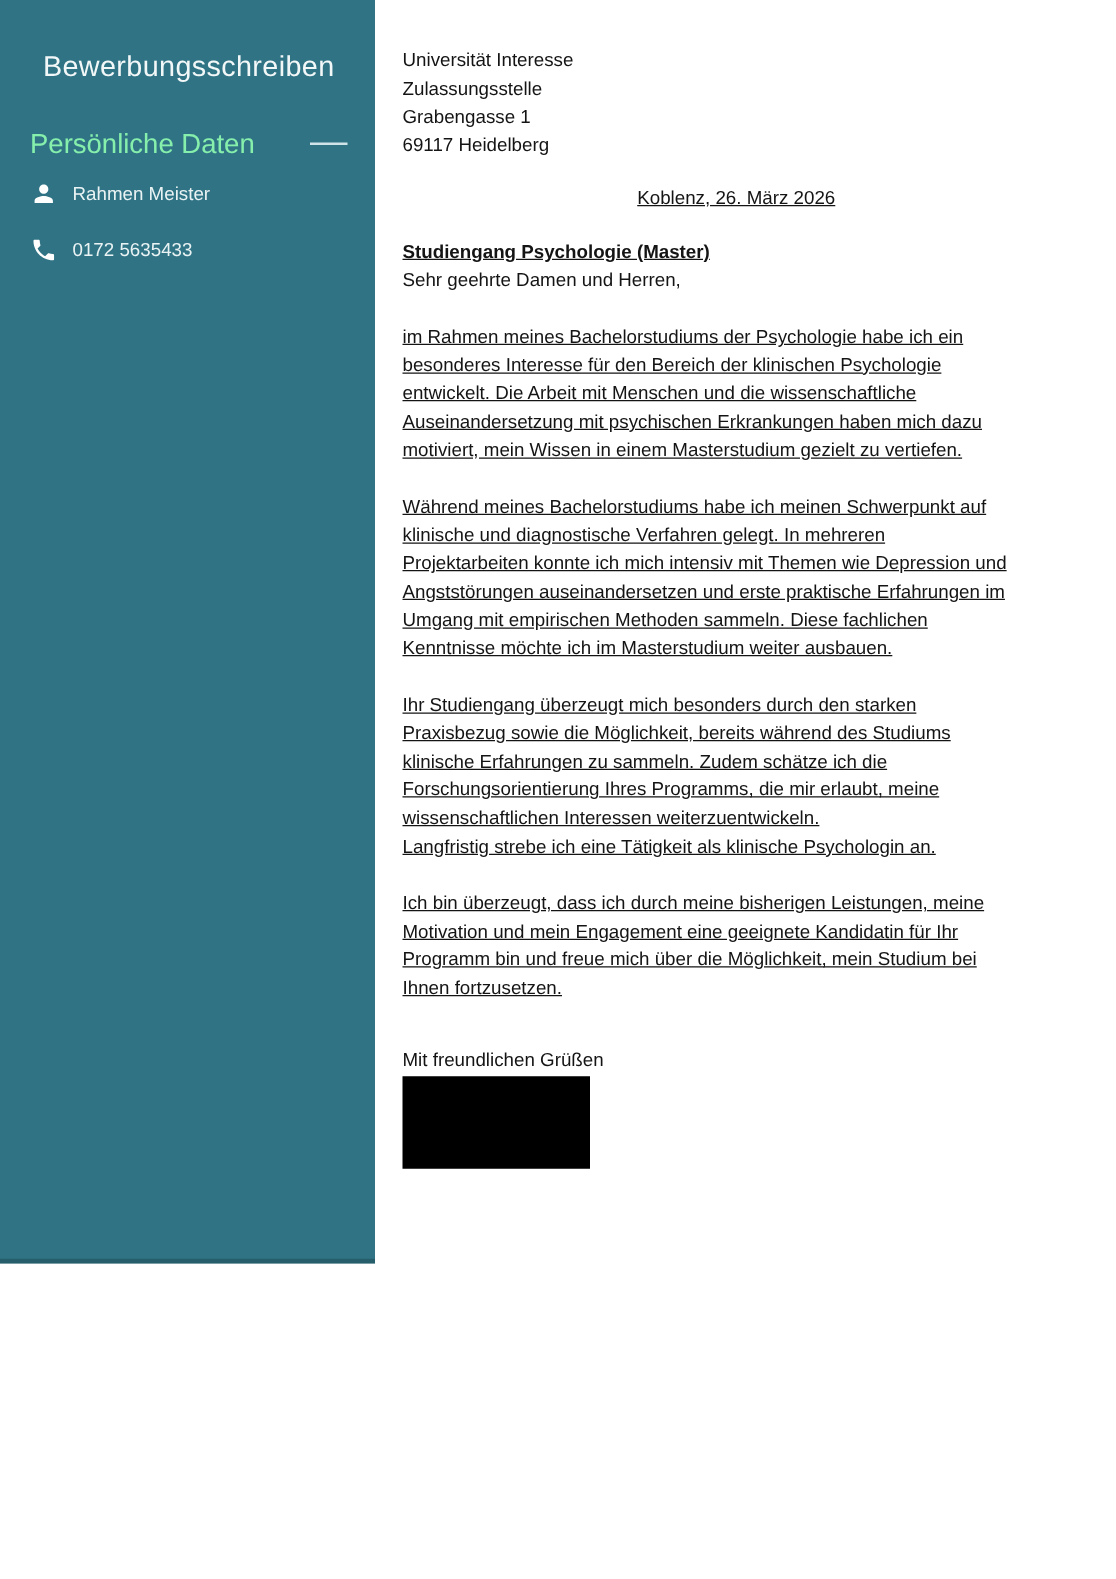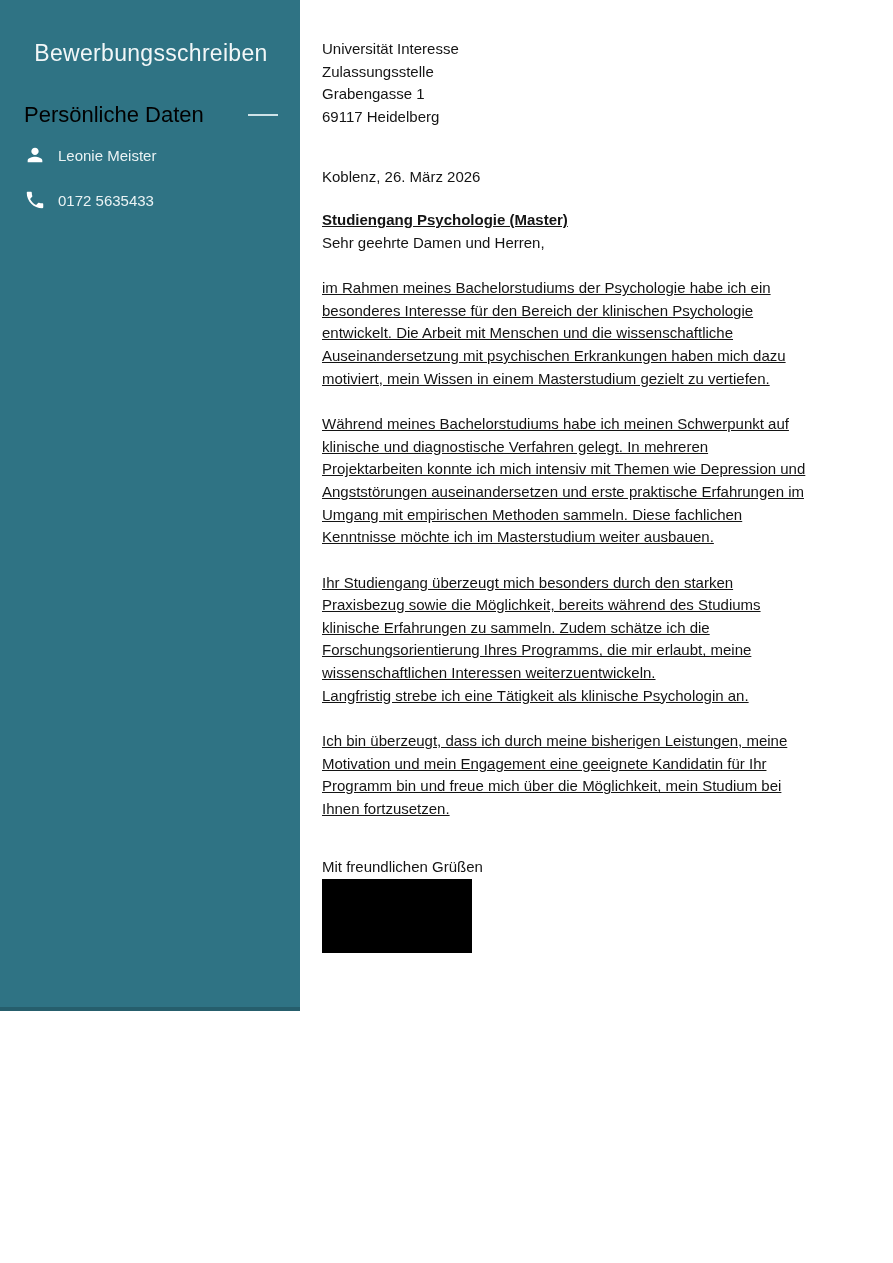--- a/index.html
+++ b/index.html
@@ -37,21 +37,21 @@
   .section-header {
     margin-top: 34px;
     display: flex;
     align-items: center;
   }
   .section-title {
     margin: 0;
     font-size: 22px;
     font-weight: 400;
     line-height: 26px;
-    color: #000000;
+    color: #86efac;
   }
   .section-rule {
     margin-left: auto;
     width: 30px;
     height: 2px;
     background: #CFE3E8;
   }
   .contact-list {
     list-style: none;
     margin: 15px 0 0;
@@ -85,23 +85,24 @@
     left: 322px;
     top: 0;
     width: 534px;
     padding-top: 38px;
     font-size: 15px;
     line-height: 22.6px;
     color: #141414;
   }
   .recipient-line { white-space: pre; }
   .date-line {
-    margin-top: 38px;
-    text-align: left;
-    white-space: pre;
+    margin-top: 20px;
+    text-align: center;
+    white-space: pre;
+    text-decoration: underline;
   }
   .subject-line {
     margin-top: 20px;
     font-weight: 700;
     white-space: pre;
     text-decoration: underline;
   }
   .salutation { white-space: pre; }
   .para {
     margin: 23px 0 0;
@@ -132,21 +133,21 @@
       <span class="section-rule"></span>
     </div>
 
     <ul class="contact-list">
       <li class="contact-item">
         <span class="contact-icon">
           <svg viewBox="0 0 24 24" aria-hidden="true">
               <path d="M12 12c2.21 0 4-1.79 4-4s-1.79-4-4-4-4 1.79-4 4 1.79 4 4 4zm0 2c-2.67 0-8 1.34-8 4v2h16v-2c0-2.66-5.33-4-8-4z"></path>
             </svg>
         </span>
-        <span class="contact-text">Leonie Meister</span>
+        <span class="contact-text">Rahmen Meister</span>
       </li>
       <li class="contact-item">
         <span class="contact-icon">
           <svg viewBox="0 0 24 24" aria-hidden="true">
               <path d="M6.62 10.79c1.44 2.83 3.76 5.14 6.59 6.59l2.2-2.2c.27-.27.67-.36 1.02-.24 1.12.37 2.33.57 3.57.57.55 0 1 .45 1 1V20c0 .55-.45 1-1 1-9.39 0-17-7.61-17-17 0-.55.45-1 1-1h3.5c.55 0 1 .45 1 1 0 1.25.2 2.45.57 3.57.11.35.03.74-.25 1.02l-2.2 2.2z"></path>
             </svg>
         </span>
         <span class="contact-text">0172 5635433</span>
       </li>
     </ul>

